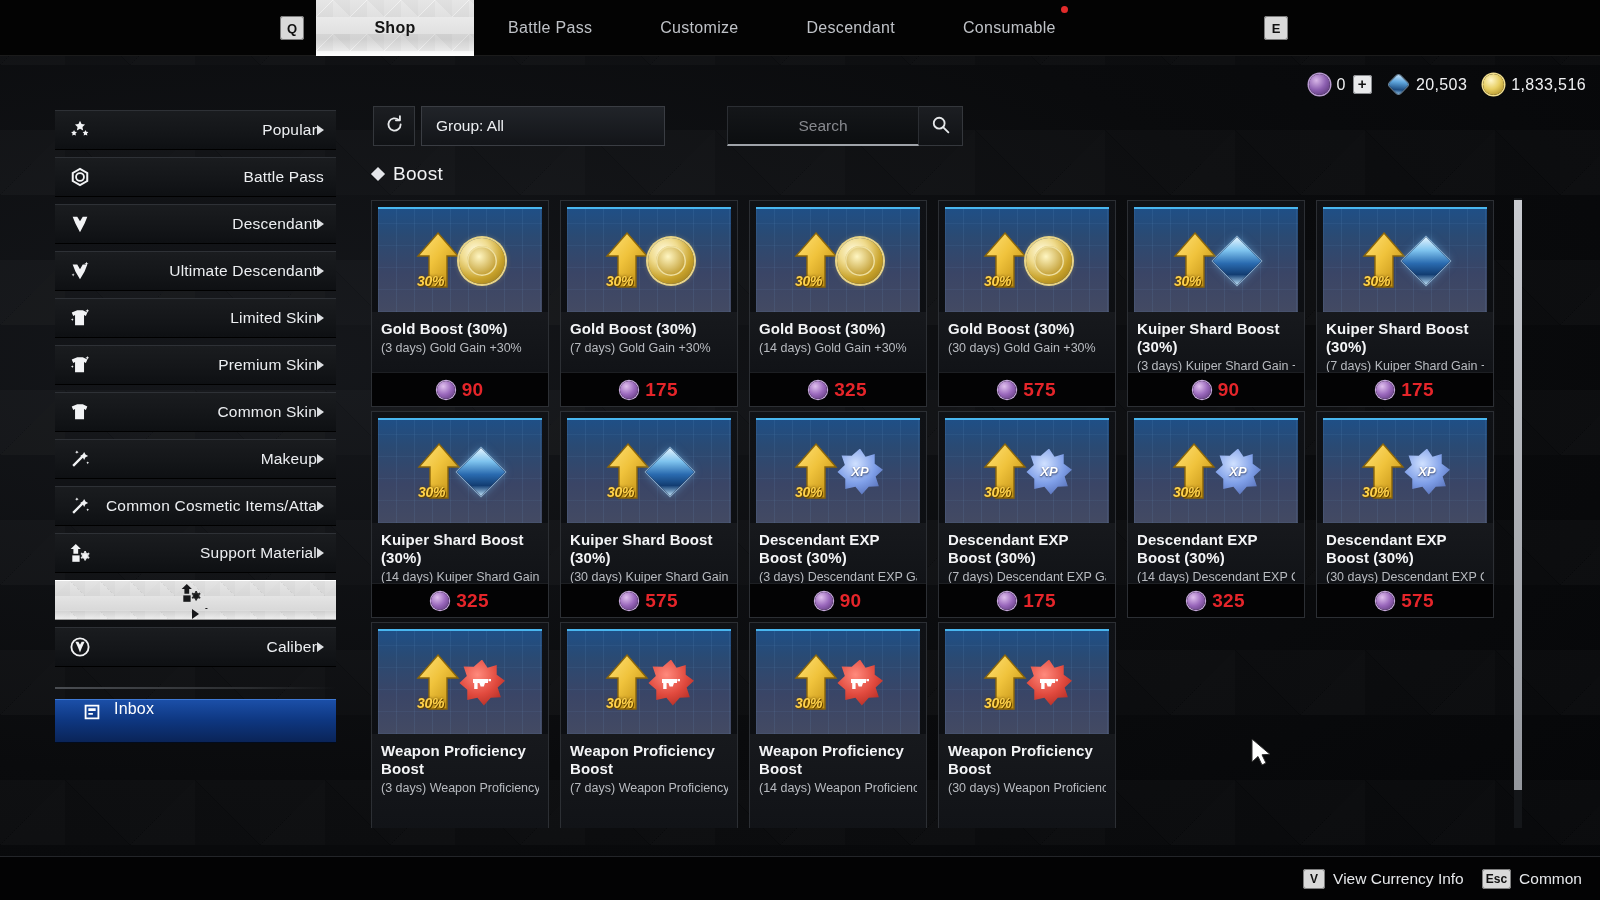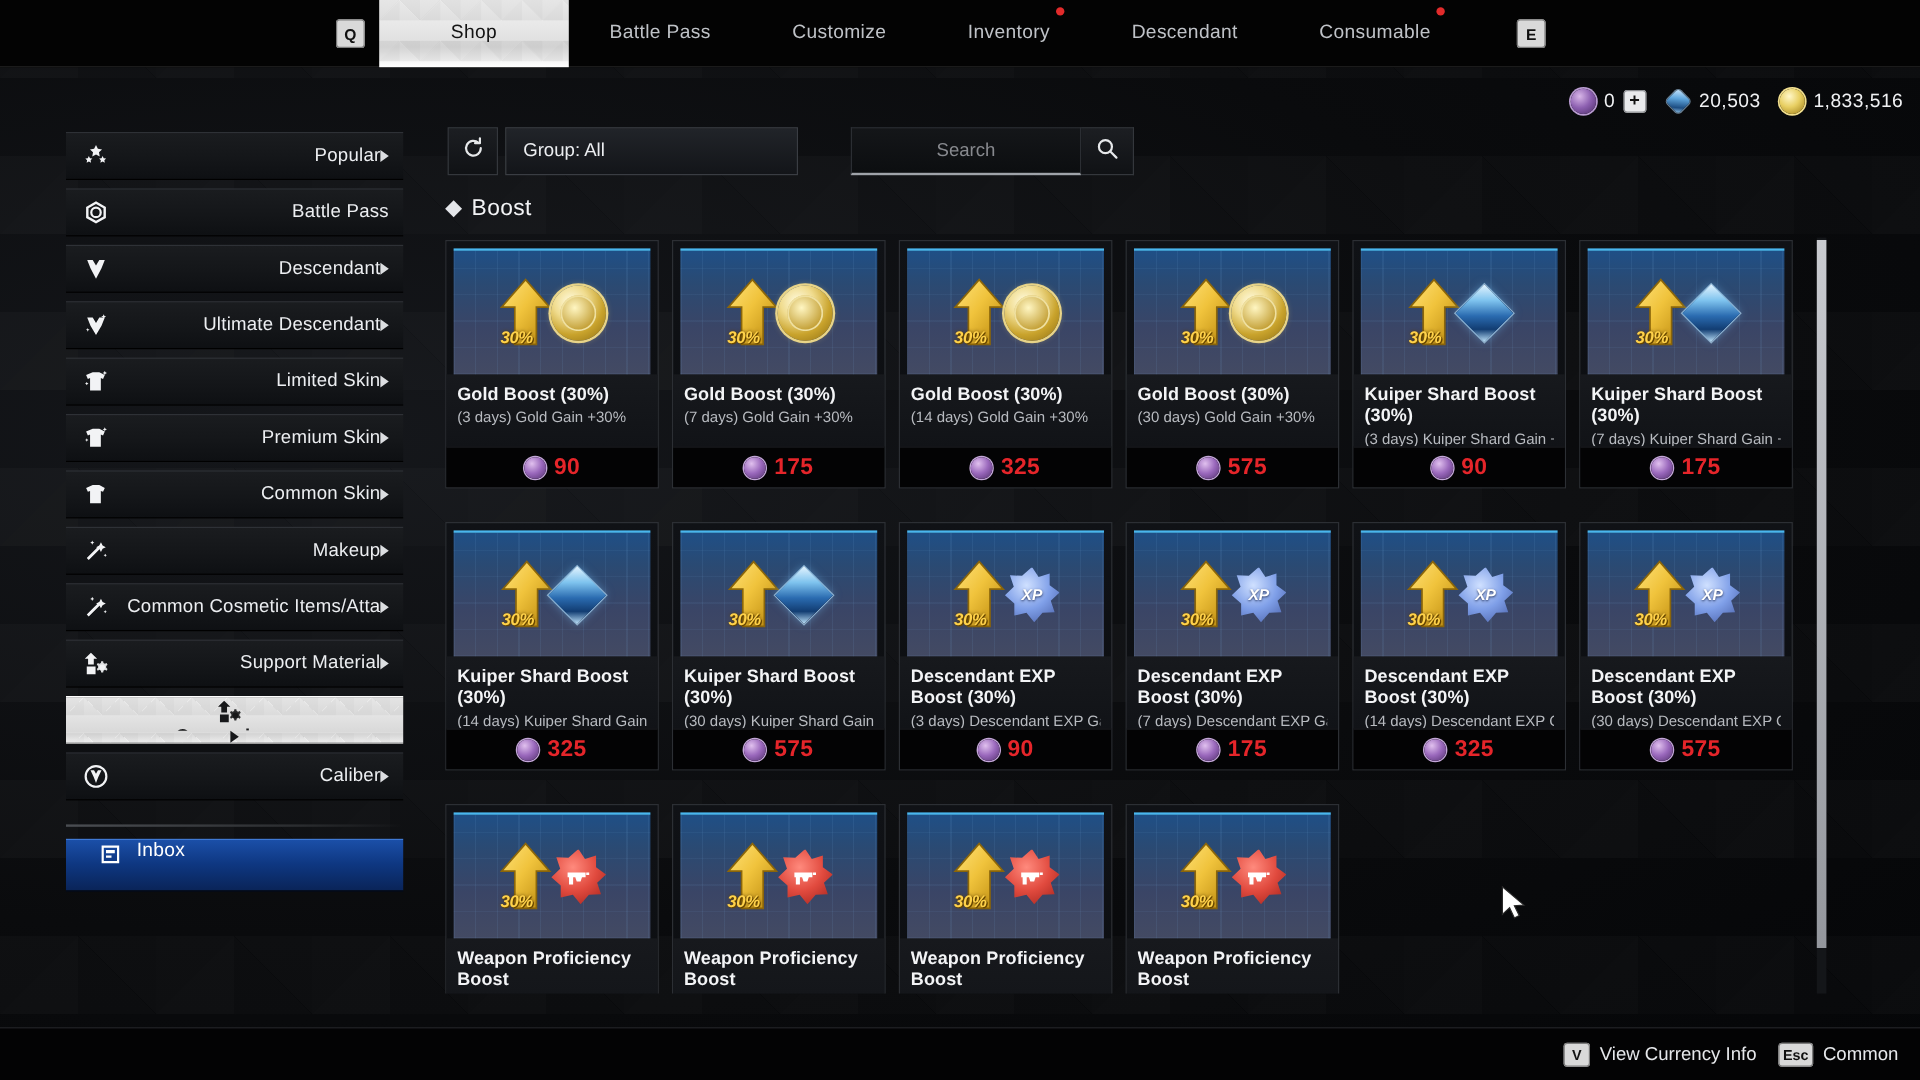--- a/index.html
+++ b/index.html
@@ -43,21 +43,21 @@
 
   .tabs{ position:absolute; left:316px; top:0; height:56px; display:flex; align-items:stretch; }
   .tab{
     position:relative;
     padding:0 34px; height:56px;
     display:flex; align-items:center; justify-content:center;
     font-size:16px; color:#bfc2c7; letter-spacing:.3px;
     cursor:pointer; white-space:nowrap;
   }
   .tab.active{
-    color:#141414; font-weight:400;
+    color:#141414; font-weight:700;
     background:
       linear-gradient(135deg, rgba(0,0,0,.055) 25%, transparent 25%) 0 0/34px 34px,
       linear-gradient(225deg, rgba(0,0,0,.075) 25%, transparent 25%) 0 0/34px 34px,
       linear-gradient(45deg,  rgba(0,0,0,.045) 25%, transparent 25%) 17px 17px/34px 34px,
       linear-gradient(315deg, rgba(0,0,0,.065) 25%, transparent 25%) 17px 17px/34px 34px,
       linear-gradient(180deg,#f3f3f3,#dedede 70%,#ffffff);
     width:158px; padding:0;
   }
   .tab .dot{
     position:absolute; top:6px; right:22px;
@@ -151,21 +151,21 @@
     display:flex; align-items:center; justify-content:center; cursor:pointer;
   }
   .refresh-btn svg{ width:21px; height:21px; stroke:#e6e8ea; fill:none; stroke-width:2.1; }
   .group-box{
     width:244px; height:40px; margin-left:6px;
     background:linear-gradient(180deg,#212429,#131519);
     border:1px solid #3a3d43;
     display:flex; align-items:center; padding:0 14px;
     font-size:15.5px; color:#eceef1; cursor:pointer;
   }
-  .search-wrap{ display:flex; align-items:flex-start;padding-left:44px; }
+  .search-wrap{ margin-left:18px; display:flex; align-items:flex-start;padding-left:44px; }
   .search-box{
     width:192px; height:40px;
     background:linear-gradient(180deg,#141619,#0c0e10);
     border:1px solid #2b2e33; border-bottom:2px solid #9fa3a9;
     display:flex; align-items:center; justify-content:center;
     cursor:text;
   }
   .search-box input{
     width:100%; height:100%; background:transparent; border:0; outline:0;
     text-align:center; font-size:15.5px; color:#e9ebee;
@@ -189,21 +189,21 @@
 
   
   .grid-clip{
     position:absolute; left:371px; top:198px;
     width:1141px; height:630px;
     overflow:hidden; z-index:3;
   }
   .grid{
     display:grid;
     grid-template-columns:repeat(6,178px);
-    gap:28px 11px;
+    gap:4px 11px;
     padding-top:2px;
   }
   .card{
     width:178px; height:207px;
     background:linear-gradient(180deg,#101216 0%,#0b0d10 100%);
     border:1px solid #2c2f34;
     display:flex; flex-direction:column;
     cursor:pointer; position:relative;
   }
   .card-art{
@@ -322,24 +322,20 @@
     <div class="keycap key-e">E</div>
     <div class="tabs" id="tabs">
         <div class="tab active">
           <span>Shop</span>
         </div>
         <div class="tab">
           <span>Battle Pass</span>
         </div>
         <div class="tab">
           <span>Customize</span>
-        </div>
-        <div class="tab">
-          <span>Inventory</span>
-          <span class="dot"></span>
         </div>
         <div class="tab">
           <span>Descendant</span>
         </div>
         <div class="tab">
           <span>Consumable</span>
           <span class="dot"></span>
         </div>
       </div>
   </div>

